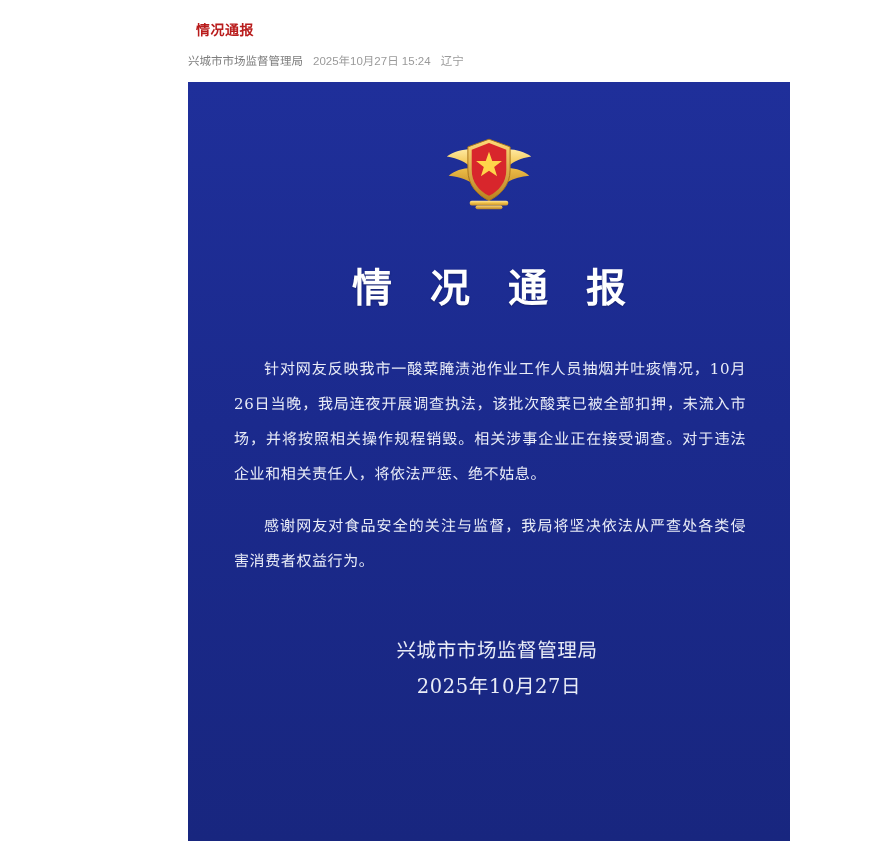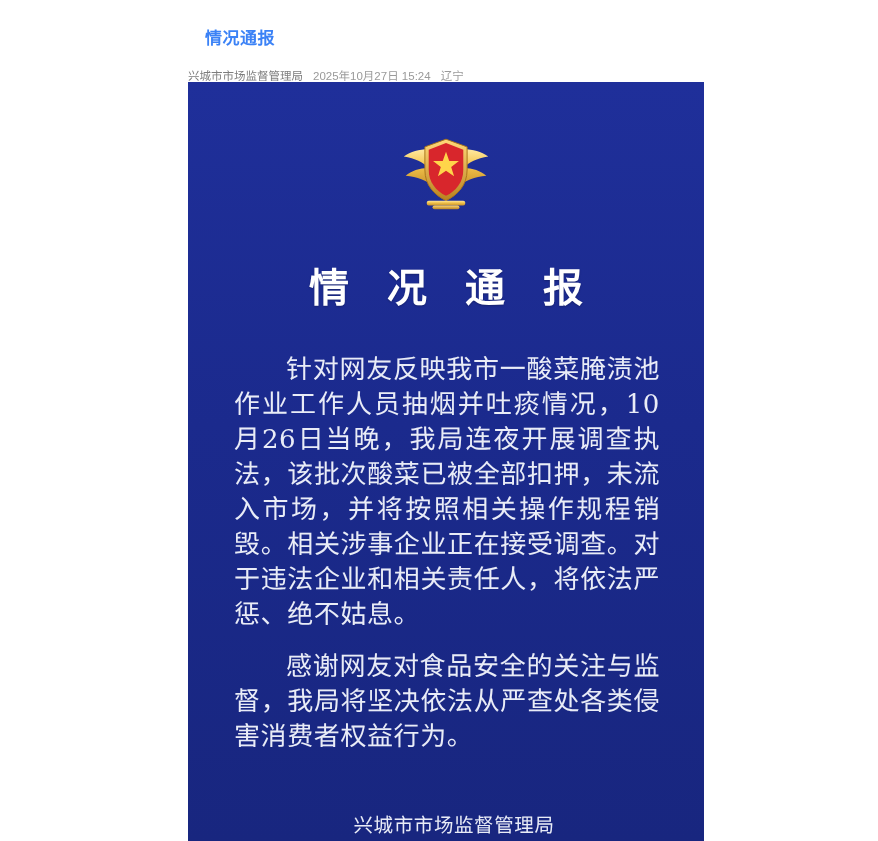--- a/index.html
+++ b/index.html
@@ -16,26 +16,26 @@
   .page {
     position: relative;
     width: 878px;
     height: 841px;
     background: #ffffff;
   }
   .article-header {
     padding: 10px 0 0 188px;
   }
   .article-title {
-    font-size: 17px;
+    font-size: 14px;
     font-weight: 700;
-    color: #3b82f6;
+    color: #b91c1c;
     letter-spacing: 0.5px;
     line-height: 24px;
-    margin: 17px;
+    margin: 8px;
   }
   .meta-row {
     display: flex;
     align-items: center;
     gap: 10px;
     margin-top: 11px;
     font-size: 11.5px;
     color: #8a8a8a;
     line-height: 16px;
   }
@@ -45,21 +45,21 @@
   .meta-time {
     color: #9a9a9a;
   }
   .meta-loc {
     color: #9a9a9a;
   }
   .notice-card {
     position: absolute;
     left: 188px;
     top: 82px;
-    width: 516px;
+    width: 602px;
     height: 759px;
     background: #1c2b8f;
     background: linear-gradient(180deg, #1f2f9a 0%, #1b2a8d 45%, #18267f 100%);
     overflow: hidden;
   }
   .emblem {
     margin: 38px auto 0;
     width: 96px;
     height: 96px;
     position: relative;
@@ -78,21 +78,21 @@
     font-weight: 700;
     letter-spacing: 12px;
     text-indent: 12px;
     line-height: 1.2;
     text-shadow: 0 1px 2px rgba(0,0,0,0.25);
   }
   .notice-body {
     margin: 40px 44px 0 46px;
     color: #e9ecf7;
     font-family: "DejaVu Serif", "Liberation Serif", serif;
-    font-size: 26px;
+    font-size: 15px;
     line-height: 35px;
     letter-spacing: 0.6px;
     text-align: justify;
   }
   .notice-body p {
     margin: 0;
     text-indent: 2em;
   }
   .notice-body p + p {
     margin-top: 17px;
@@ -159,16 +159,17 @@
 
     <div class="notice-heading">情 况 通 报</div>
 
     <div class="notice-body">
       <p>针对网友反映我市一酸菜腌渍池作业工作人员抽烟并吐痰情况，10月26日当晚，我局连夜开展调查执法，该批次酸菜已被全部扣押，未流入市场，并将按照相关操作规程销毁。相关涉事企业正在接受调查。对于违法企业和相关责任人，将依法严惩、绝不姑息。</p>
       <p>感谢网友对食品安全的关注与监督，我局将坚决依法从严查处各类侵害消费者权益行为。</p>
     </div>
 
     <div class="signature">
       <span class="sig-line">兴城市市场监督管理局</span>
+      <span class="sig-line sig-date">2025年10月27日</span>
     </div>
 
   </div>
 </div>
 
 </body></html>

